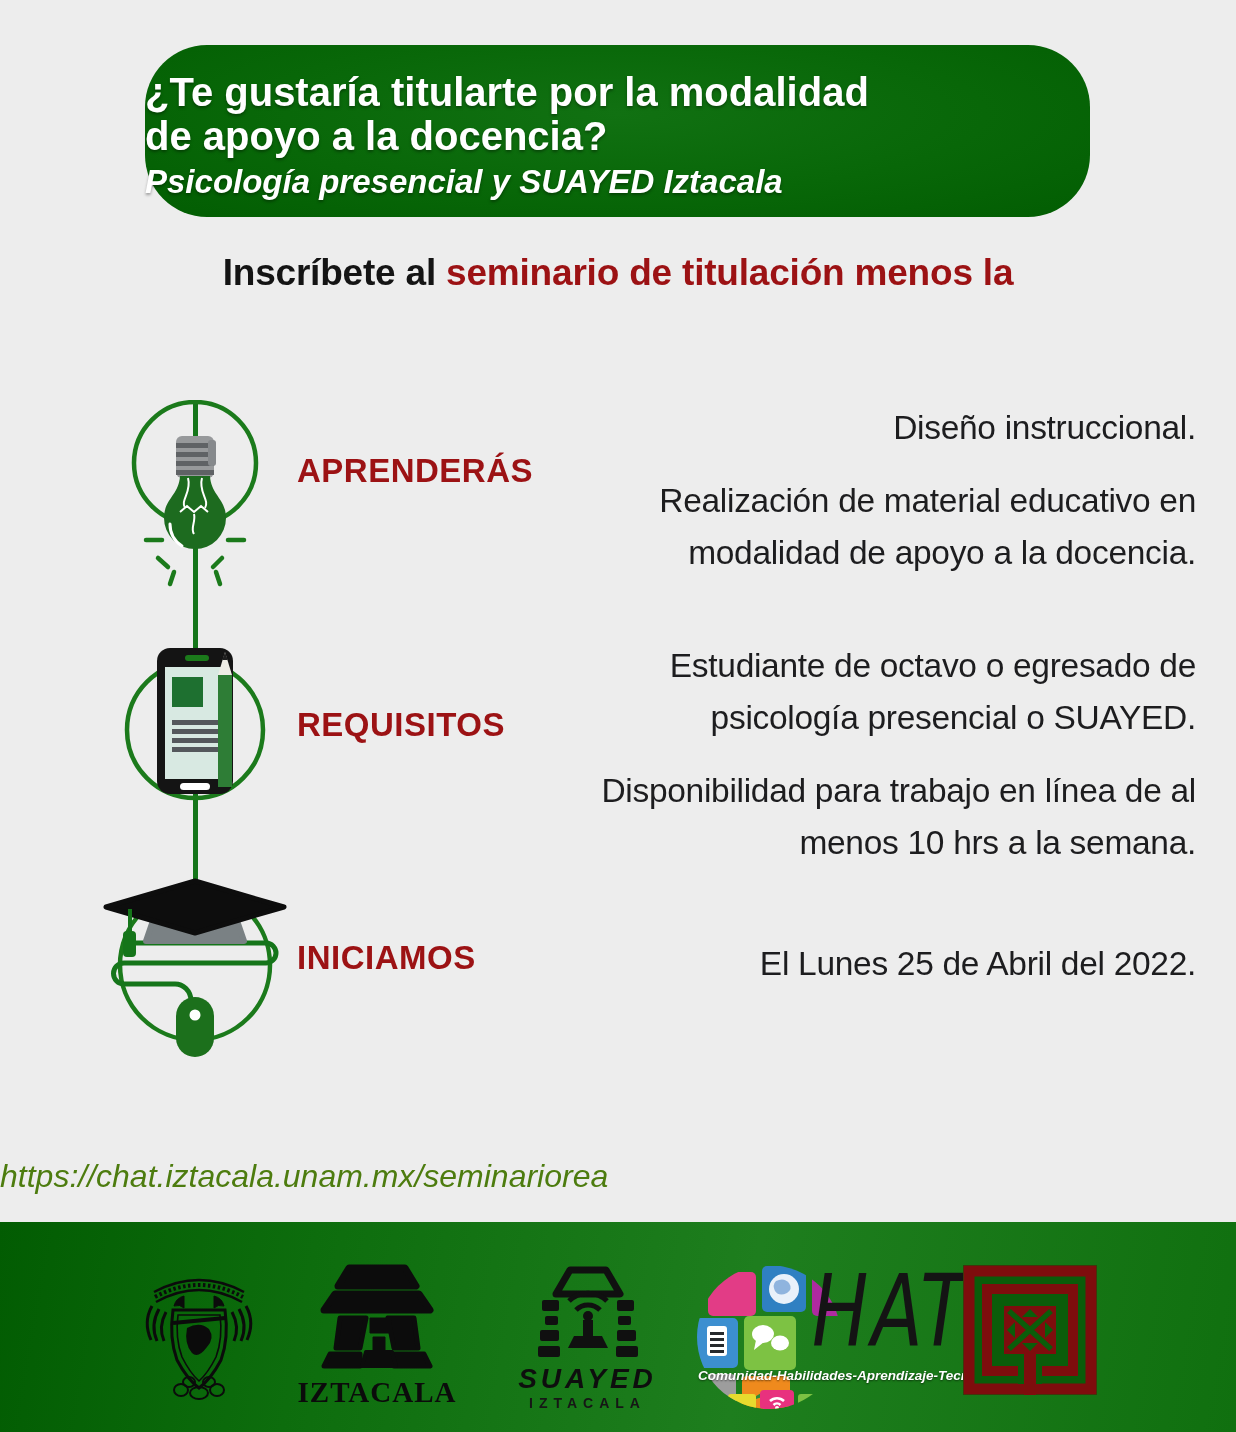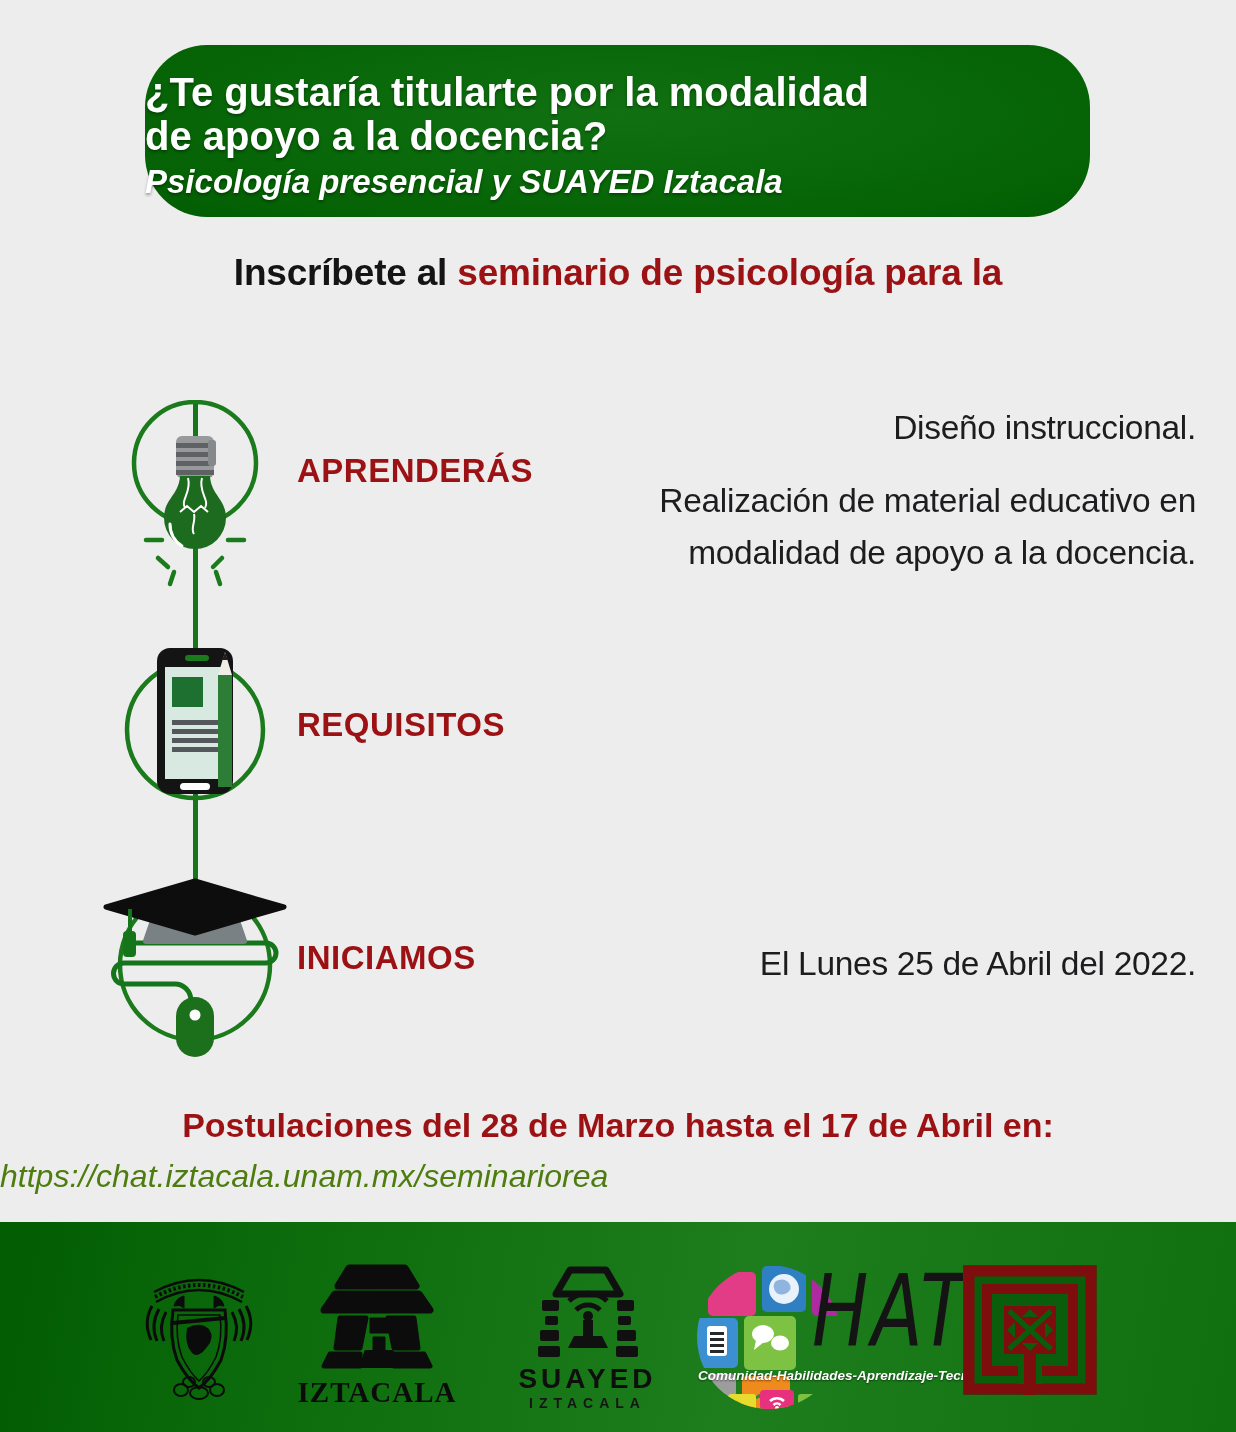--- a/index.html
+++ b/index.html
@@ -62,21 +62,21 @@
     background:linear-gradient(100deg,#025C02 0%,#0D6D0D 25%,#1E7E1E 60%,#10700F 100%);
   }
   .logo { position:absolute; }
   .logo-izt-text {
     margin-top:2px; text-align:center;
     font-family:"Liberation Serif", serif; font-size:29px; letter-spacing:1px;
     color:#0B0B0B; font-weight:600;
   }
   .logo-sua-text1 {
     margin-top:3px; text-align:center; font-size:28px; font-weight:700;
-    letter-spacing:4px; color:#0E0E0E;
+    letter-spacing:4px; color:#0E0E0E;font-style:italic;
   }
   .logo-sua-text2 {
     text-align:center; font-size:14px; font-weight:600; letter-spacing:6px;
     color:#161616;
   }
   .chat-letters {
     position:absolute; left:122px; top:2px; font-size:100px; font-weight:200;
     color:#141414; letter-spacing:4px; transform:scaleX(.75);
     transform-origin:left top; line-height:1;
     font-family:"DejaVu Sans", sans-serif;
@@ -94,21 +94,21 @@
 
   <div class="banner">
     <div class="banner-title">
       <span>¿Te gustaría titularte por la modalidad</span><br>
       <span>de apoyo a la docencia?</span>
     </div>
     <div class="banner-subtitle">Psicología presencial y SUAYED Iztacala</div>
   </div>
 
   <div class="headline">
-    <span class="hl-black">Inscríbete al </span><span class="hl-red">seminario de psicología para la</span><br>
+    <span class="hl-black">Inscríbete al </span><span class="hl-red">seminario de titulación menos la</span><br>
   </div>
 
   <div class="vline"></div>
 
   <div class="icon-box" style="left:110px; top:400px;">
     <svg width="170" height="190" viewBox="0 0 170 190">
       <circle cx="85" cy="63" r="61" fill="none" stroke="#1B7A1B" stroke-width="4.5"></circle>
       <g stroke="#1B7A1B" stroke-width="4.5" stroke-linecap="round">
         <line x1="36" y1="140" x2="52" y2="140"></line>
         <line x1="118" y1="140" x2="134" y2="140"></line>
@@ -170,25 +170,28 @@
   </div>
 
   <div class="sec-label" style="top:706px;">REQUISITOS</div>
   <div class="sec-label" style="top:452px;">APRENDERÁS</div>
   <div class="sec-label" style="top:939px;">INICIAMOS</div>
 
   <div class="sec-text" style="top:402px;">
     <p>Diseño instruccional.</p>
     <p>Realización de material educativo en modalidad de apoyo a la docencia.</p>
   </div>
+  <div class="sec-text" style="top:640px;">
+    <p>Estudiante de octavo o egresado de psicología presencial o SUAYED.</p>
+    <p>Disponibilidad para trabajo en línea de al menos 10 hrs a la semana.</p>
+  </div>
   <div class="sec-text" style="top:938px;">
     <p>El Lunes 25 de Abril del 2022.</p>
   </div>
 
-  <div class="cta-heading">Postulaciones del 28 de Marzo hasta el 17 de Abril en:</div>
   <div class="cta-url">https://chat.iztacala.unam.mx/seminariorea</div>
 
   <div class="footer">
 
     <div class="logo" style="left:140px; top:44px;">
       <svg width="118" height="134" viewBox="0 0 118 134">
         <g stroke="#0B0B0B" fill="none">
           <path d="M14 26 Q59 2 104 26" stroke-width="2.5"></path>
           <path d="M16 36 Q59 12 102 36" stroke-width="2.5"></path>
           <path d="M15 31 Q59 7 103 31" stroke-width="4" stroke-dasharray="2.5 2.5"></path>

